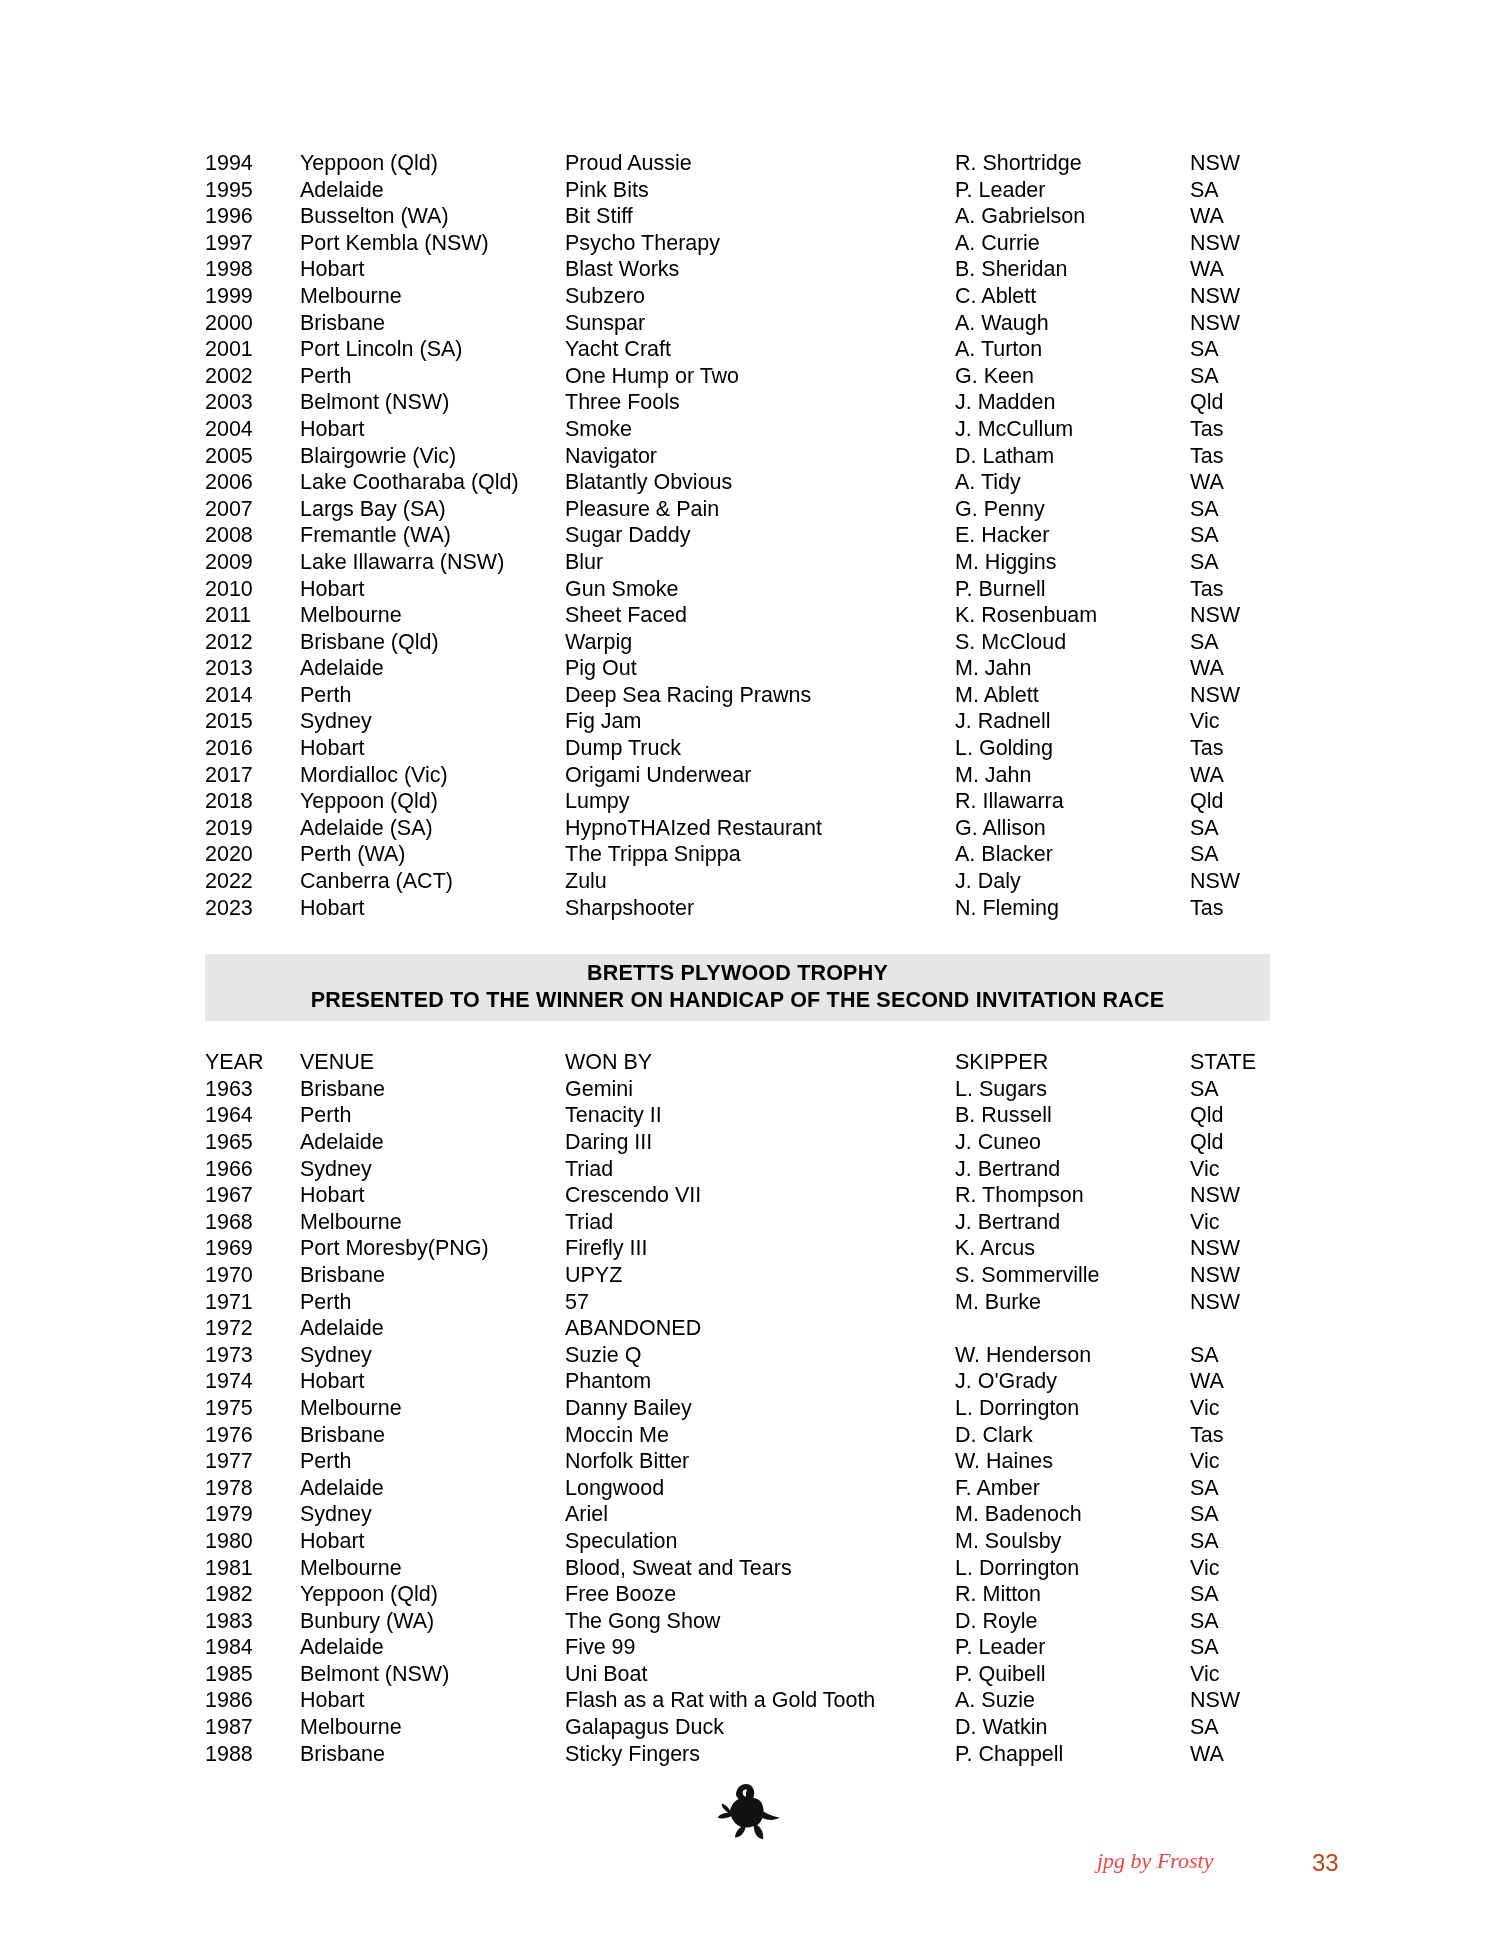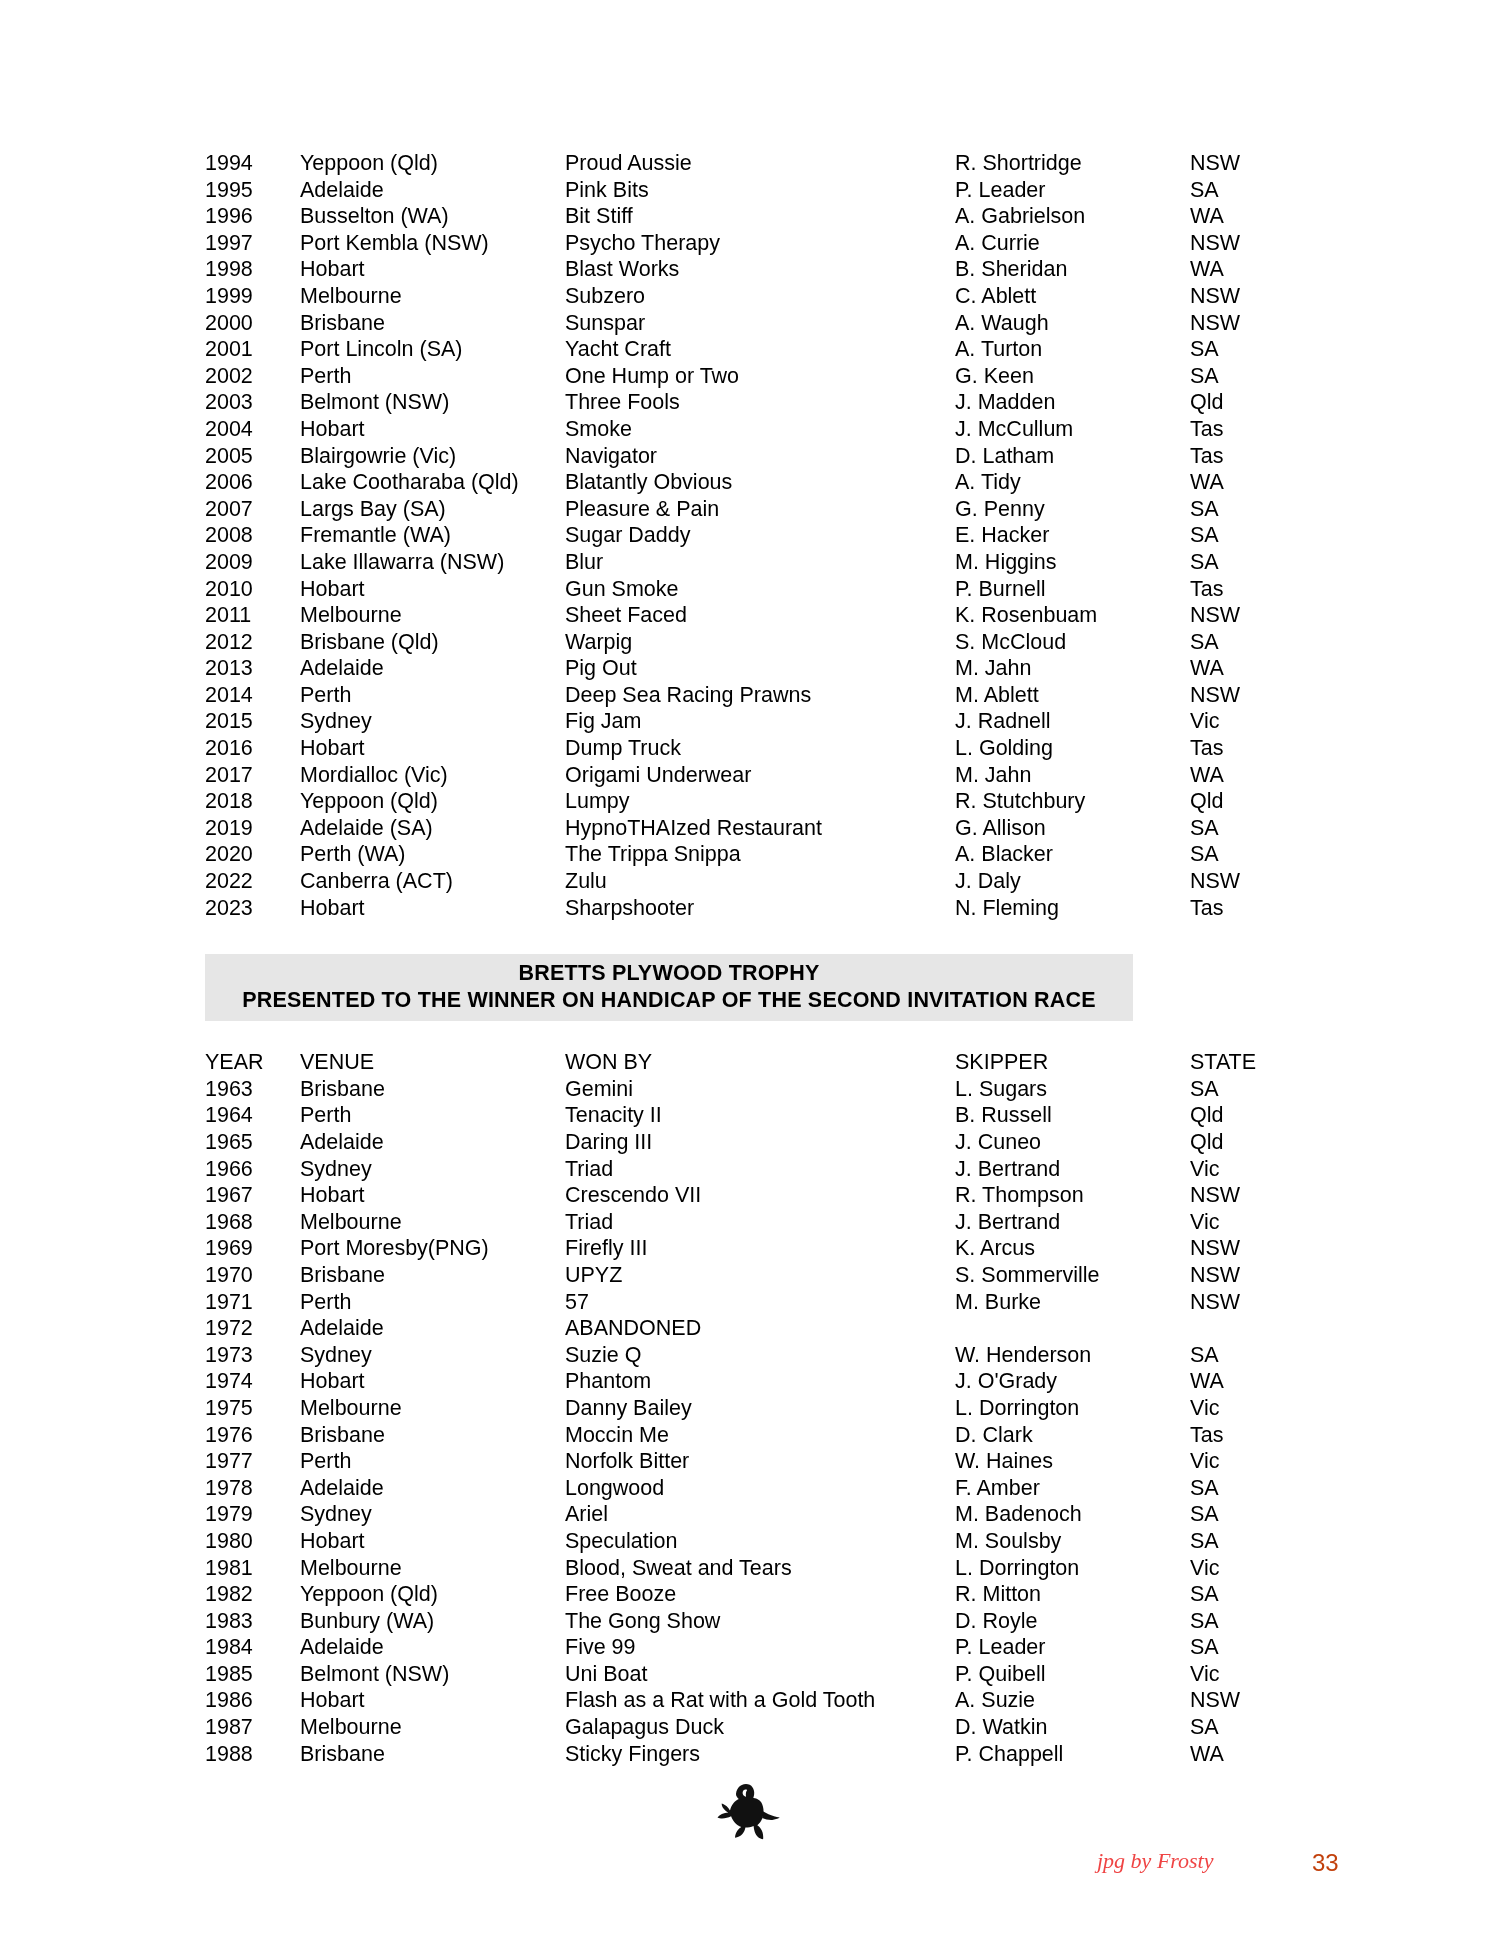--- a/index.html
+++ b/index.html
@@ -48,21 +48,21 @@
     font-weight: normal;
   }
   col.year  { width: 95px; }
   col.venue { width: 265px; }
   col.wonby { width: 390px; }
   col.skip  { width: 235px; }
   col.state { width: 80px; }
 
   .banner {
     background: #e6e6e6;
-    width: 928px;
+    width: 1065px;
     box-sizing: border-box;
     text-align: center;
     font-weight: bold;
     font-size: 21.5px;
     line-height: 26.5px;
     padding: 6px 0 8px 0;
     margin-top: 33px;
     margin-bottom: 28px;
   }
   .banner .line1 { letter-spacing: 0.2px; }
@@ -272,21 +272,21 @@
             <td>2017</td>
             <td>Mordialloc (Vic)</td>
             <td>Origami Underwear</td>
             <td>M. Jahn</td>
             <td>WA</td>
           </tr>
           <tr>
             <td>2018</td>
             <td>Yeppoon (Qld)</td>
             <td>Lumpy</td>
-            <td>R. Stutchbury</td>
+            <td>R. Illawarra</td>
             <td>Qld</td>
           </tr>
           <tr>
             <td>2019</td>
             <td>Adelaide (SA)</td>
             <td>HypnoTHAIzed Restaurant</td>
             <td>G. Allison</td>
             <td>SA</td>
           </tr>
           <tr>

